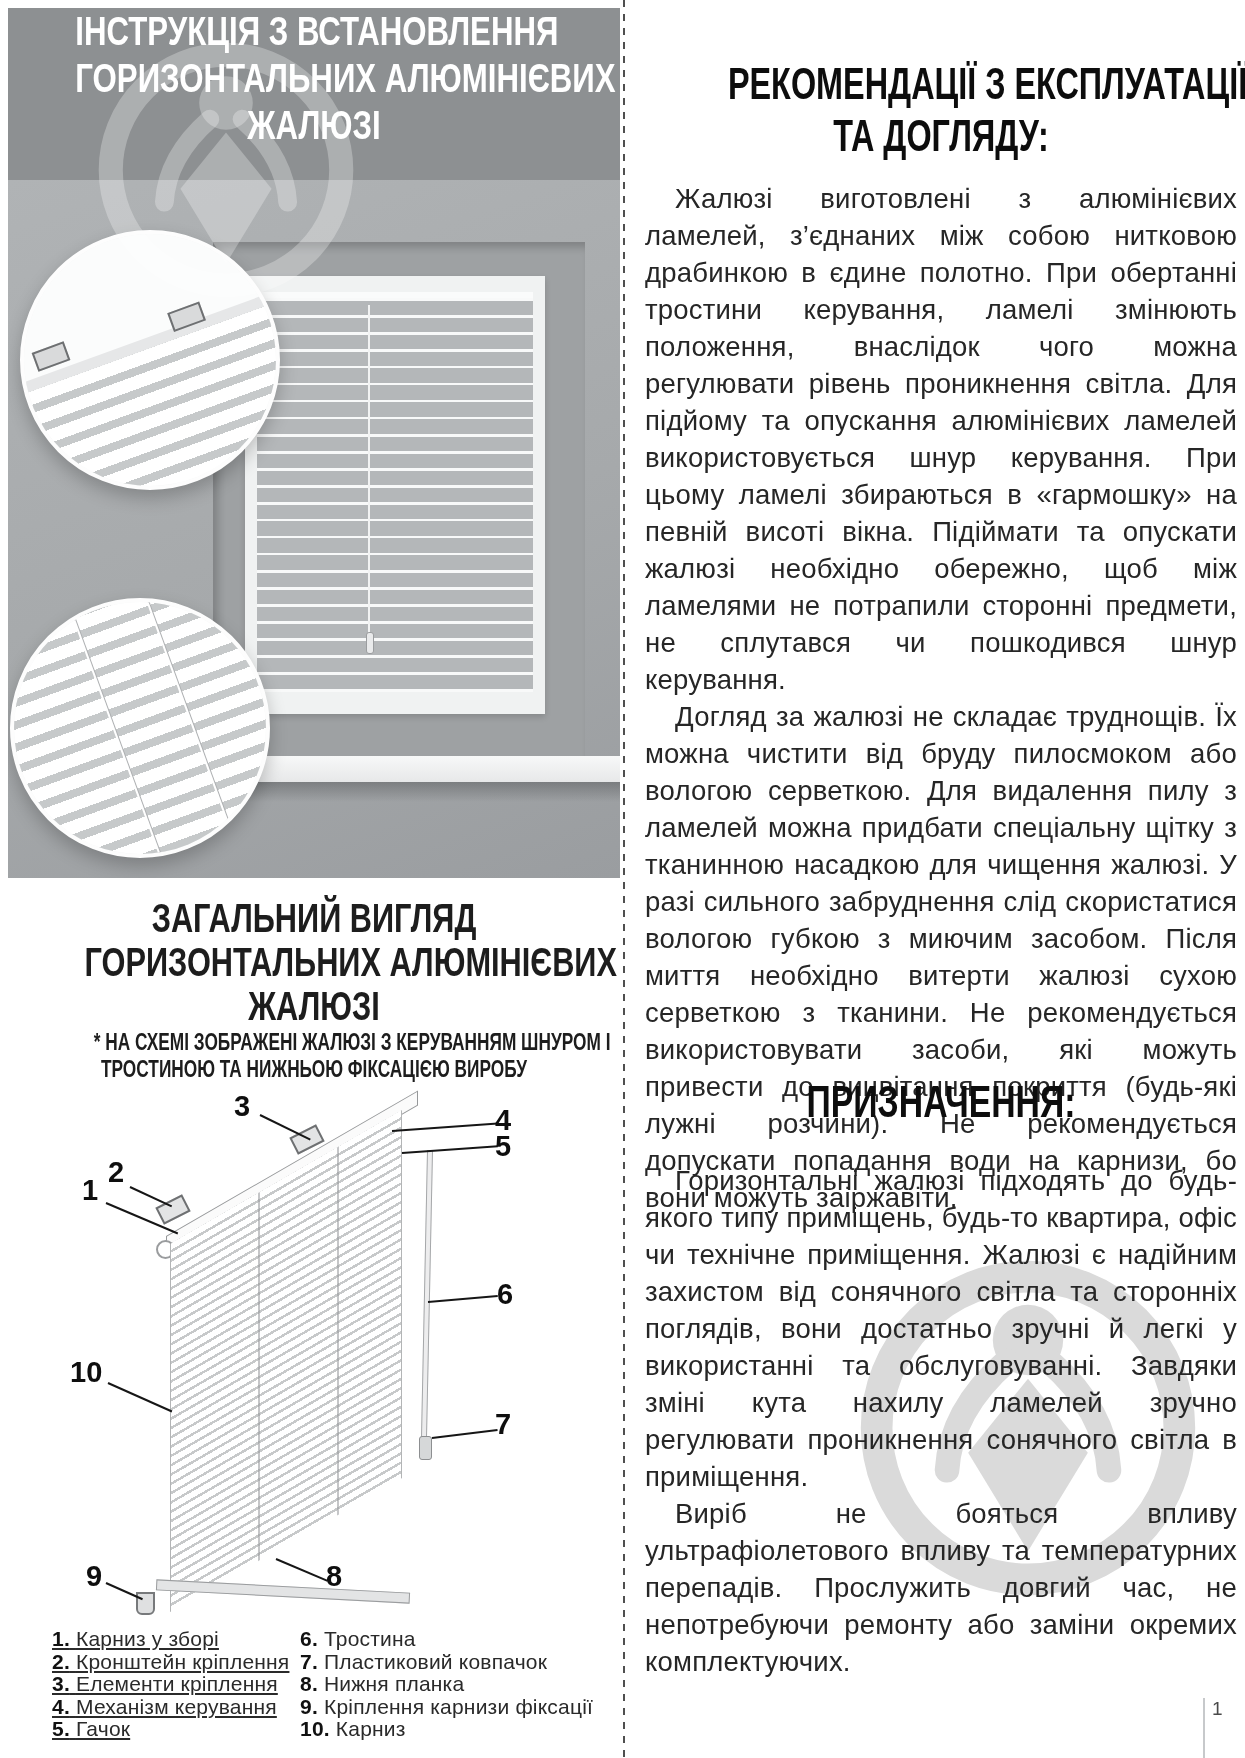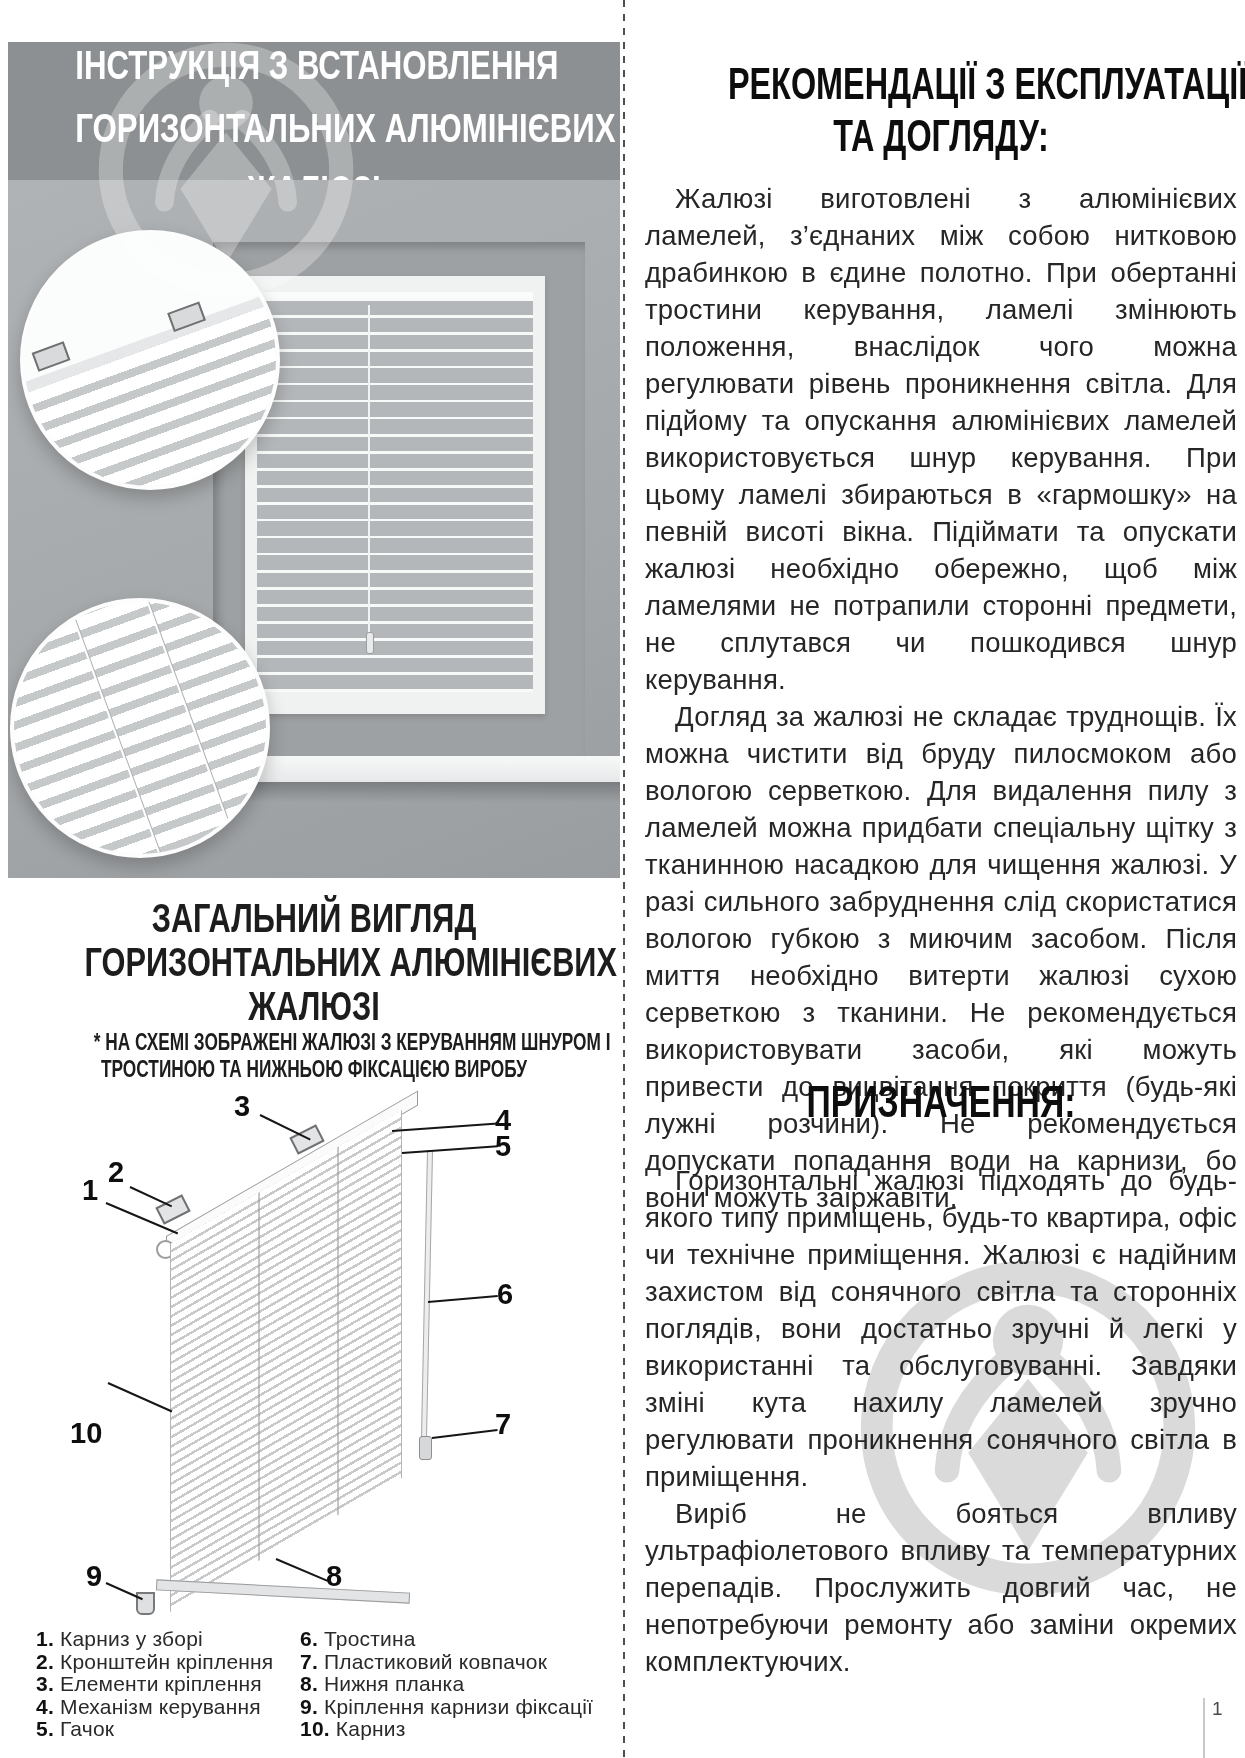--- a/index.html
+++ b/index.html
@@ -17,21 +17,21 @@
   .pagenum{position:absolute;left:1212px;top:1698px;font-size:19px;color:#4a4a4a;}
 
   
   .wm{position:absolute;pointer-events:none;}
   .wm svg{display:block;width:100%;height:100%;}
   .wm-top{left:92px;top:36px;width:268px;height:268px;color:rgba(255,255,255,0.28);z-index:5;}
   .wm-bottom{left:852px;top:1252px;width:352px;height:352px;color:#dadada;z-index:0;}
 
   
   .hdr{position:absolute;left:8px;top:8px;width:612px;height:172px;background:#8d9092;
-       display:flex;flex-direction:column;justify-content:space-between;text-align:center;z-index:1;margin-top:34px;}
+       display:flex;flex-direction:column;justify-content:flex-start;text-align:center;z-index:1;}
   .hdr .cond{color:#fff;font-weight:bold;font-size:40px;line-height:47px;transform:scaleX(.78);}
 
   
   .photo{position:absolute;left:8px;top:180px;width:612px;height:698px;overflow:hidden;z-index:1;
          background:linear-gradient(160deg,#b0b3b5 0%,#a6a9ab 55%,#9a9da0 100%);}
   .recess{position:absolute;left:205px;top:62px;width:372px;height:520px;background:#9ea1a3;
           box-shadow:inset 5px 5px 8px rgba(0,0,0,.20);}
   .frame{position:absolute;left:237px;top:96px;width:300px;height:438px;background:#f0f2f2;
          box-shadow:0 3px 6px rgba(0,0,0,.15);}
   .blinds{position:absolute;left:249px;top:118px;width:276px;height:394px;
@@ -82,21 +82,21 @@
   .wand{position:absolute;left:424px;top:1150px;width:4px;height:286px;background:#ededee;
         border:1px solid #a5a7a9;transform:rotate(1.2deg);}
   .wandcap{position:absolute;left:419px;top:1436px;width:11px;height:22px;background:#d6d8d9;
            border:1.5px solid #8d8f91;border-radius:3px;}
   .cn{position:absolute;font-weight:bold;font-size:29px;line-height:29px;color:#0e0e0e;}
   .ll{position:absolute;height:0;border-top:2.5px solid #161616;transform-origin:left center;}
 
   
   .legend{position:absolute;top:1628px;font-size:21px;line-height:22.6px;letter-spacing:.2px;
           white-space:nowrap;color:#2a2a2a;}
-  .leg1{left:36px;}
+  .leg1{left:52px;text-decoration:underline;}
   .leg2{left:300px;}
   .legend b{color:#111;}
 
   
   .rcol{position:absolute;left:645px;width:592px;z-index:1;}
   .care{top:58px;}
   .purpose{top:1076px;}
   .rtitle{text-align:center;font-weight:bold;color:#0d0d0d;}
   .rtitle .cond{font-size:45px;line-height:52px;transform:scaleX(.72);}
   .purpose .rtitle .cond{transform:scaleX(.75);}
@@ -180,21 +180,21 @@
 
   <span class="cn" style="left:82px;top:1176px;">1</span>
   <span class="cn" style="left:108px;top:1158px;">2</span>
   <span class="cn" style="left:234px;top:1092px;">3</span>
   <span class="cn" style="left:495px;top:1106px;">4</span>
   <span class="cn" style="left:495px;top:1132px;">5</span>
   <span class="cn" style="left:497px;top:1280px;">6</span>
   <span class="cn" style="left:495px;top:1410px;">7</span>
   <span class="cn" style="left:326px;top:1562px;">8</span>
   <span class="cn" style="left:86px;top:1562px;">9</span>
-  <span class="cn" style="left:70px;top:1419px;">10</span>
+  <span class="cn" style="left:70px;top:1358px;">10</span>
 
   <div class="legend leg1">
     <div><b>1.</b> <span>Карниз у зборі</span></div>
     <div><b>2.</b> <span>Кронштейн кріплення</span></div>
     <div><b>3.</b> <span>Елементи кріплення</span></div>
     <div><b>4.</b> <span>Механізм керування</span></div>
     <div><b>5.</b> <span>Гачок</span></div>
   </div>
   <div class="legend leg2">
     <div><b>6.</b> <span>Тростина</span></div>

